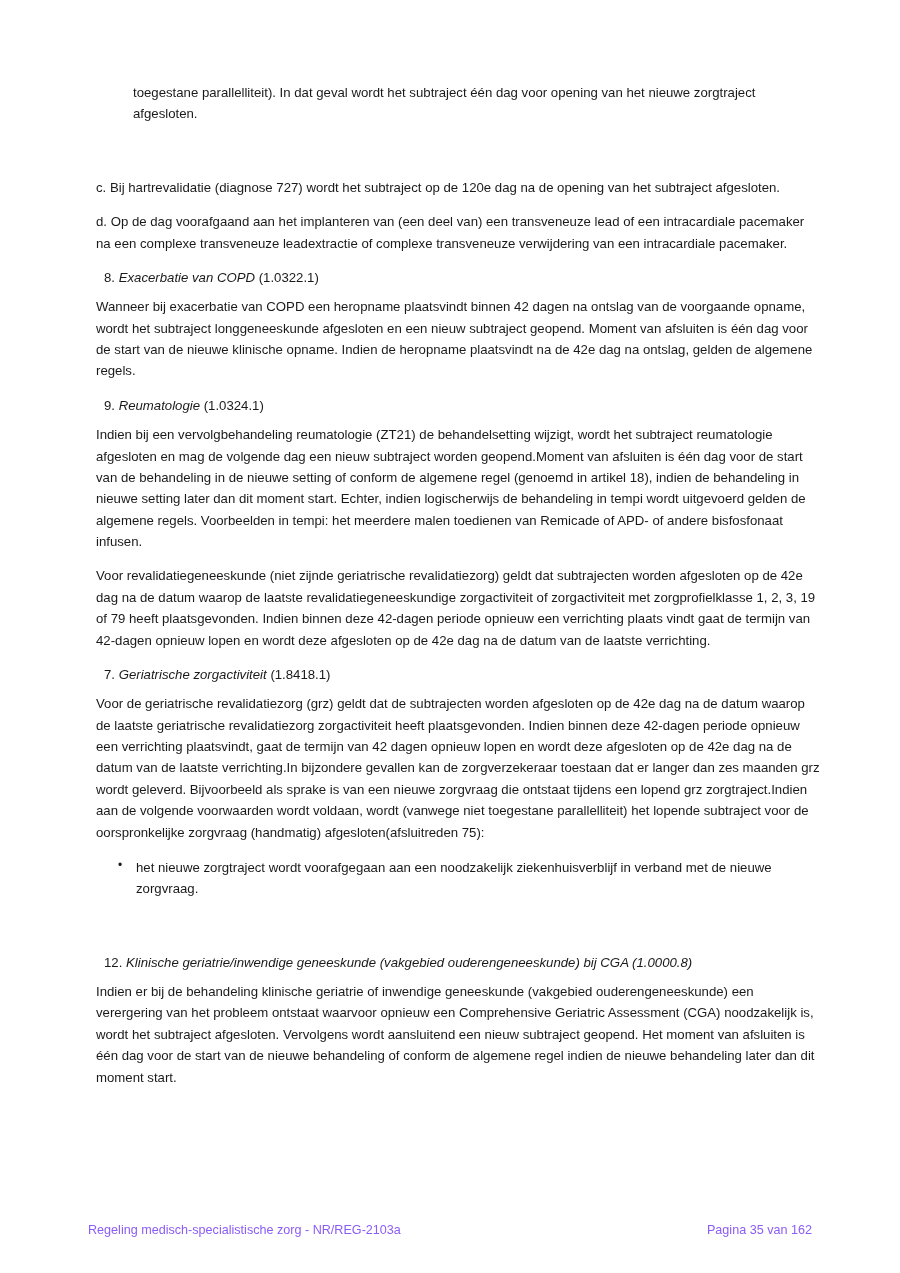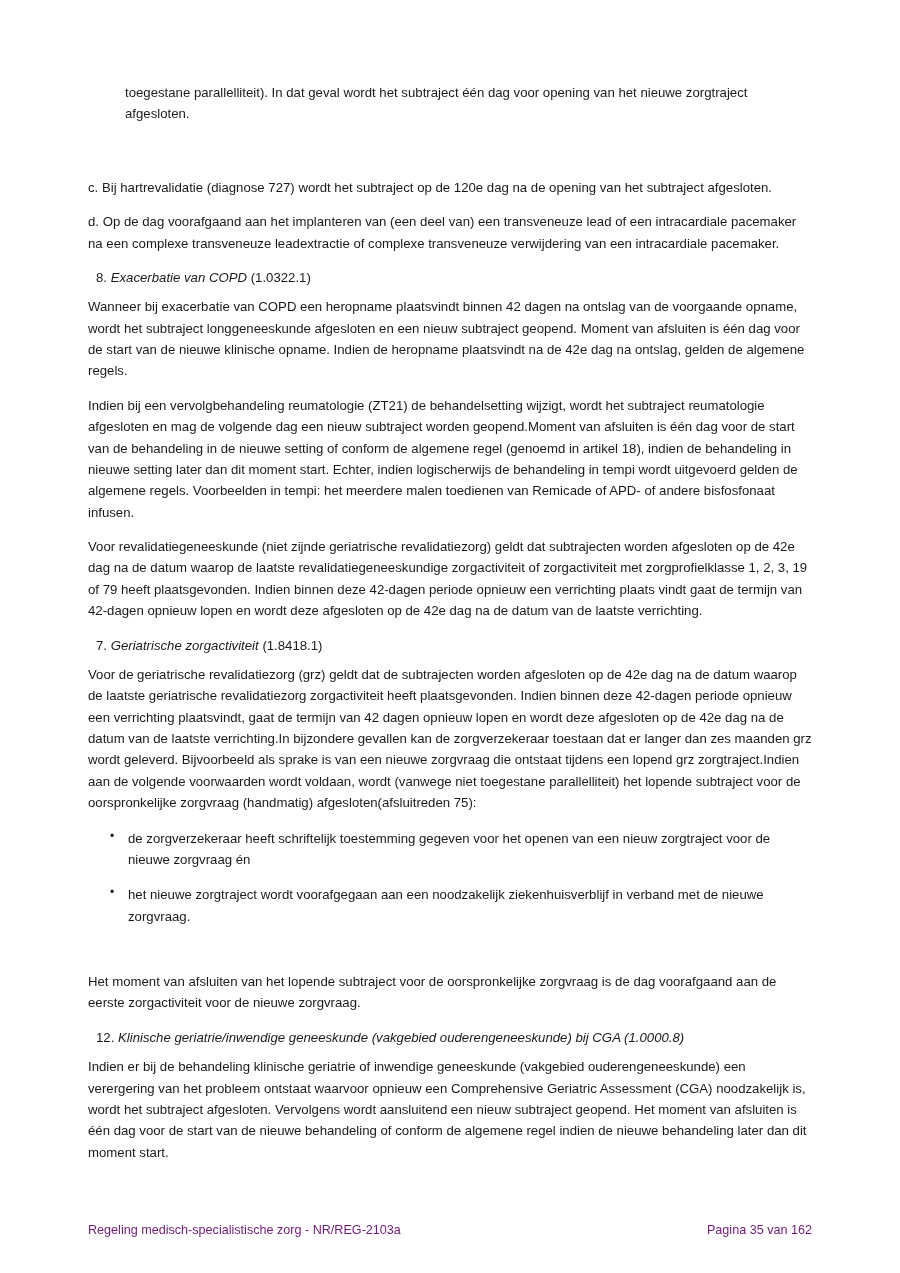--- a/index.html
+++ b/index.html
@@ -11,21 +11,21 @@
     width: 900px;
     height: 1273px;
     position: relative;
     background: #ffffff;
     font-family: "Liberation Sans", sans-serif;
     color: #1a1a1a;
     box-sizing: border-box;
   }
   .content {
     position: absolute;
-    left: 88px;
+    left: 96px;
     top: 82px;
     width: 724px;
   }
   .intro-block {
     margin-left: 37px;
     width: 687px;
     font-size: 13.2px;
     line-height: 1.62;
   }
   .body-block {
@@ -69,21 +69,21 @@
   }
   .footer {
     position: absolute;
     left: 88px;
     right: 88px;
     bottom: 36px;
     display: flex;
     justify-content: space-between;
     align-items: baseline;
     font-size: 12.6px;
-    color: #701a75;
+    color: #8b5cf6;
   }
   .footer-right {
     text-align: right;
   }
 </style>
 </head>
 <body>
 
 <div class="page">
 
@@ -95,35 +95,34 @@
 
     <div class="body-block">
 
       <p class="tight">c. Bij hartrevalidatie (diagnose 727) wordt het subtraject op de 120e dag na de opening van het subtraject afgesloten.</p>
 
       <p class="tight">d. Op de dag voorafgaand aan het implanteren van (een deel van) een transveneuze lead of een intracardiale pacemaker na een complexe transveneuze leadextractie of complexe transveneuze verwijdering van een intracardiale pacemaker.</p>
 
       <p class="sec-head"><span>8. </span><span class="it">Exacerbatie van COPD</span><span> (1.0322.1)</span></p>
       <p class="tight">Wanneer bij exacerbatie van COPD een heropname plaatsvindt binnen 42 dagen na ontslag van de voorgaande opname, wordt het subtraject longgeneeskunde afgesloten en een nieuw subtraject geopend. Moment van afsluiten is één dag voor de start van de nieuwe klinische opname. Indien de heropname plaatsvindt na de 42e dag na ontslag, gelden de algemene regels.</p>
 
+      <p class="sec-head"><span>9. </span><span class="it">Reumatologie</span><span> (1.0324.1)</span></p>
       <p class="tight">Indien bij een vervolgbehandeling reumatologie (ZT21) de behandelsetting wijzigt, wordt het subtraject reumatologie afgesloten en mag de volgende dag een nieuw subtraject worden geopend.Moment van afsluiten is één dag voor de start van de behandeling in de nieuwe setting of conform de algemene regel (genoemd in artikel 18), indien de behandeling in nieuwe setting later dan dit moment start. Echter, indien logischerwijs de behandeling in tempi wordt uitgevoerd gelden de algemene regels. Voorbeelden in tempi: het meerdere malen toedienen van Remicade of APD- of andere bisfosfonaat infusen.</p>
 
       <p class="tight">Voor revalidatiegeneeskunde (niet zijnde geriatrische revalidatiezorg) geldt dat subtrajecten worden afgesloten op de 42e dag na de datum waarop de laatste revalidatiegeneeskundige zorgactiviteit of zorgactiviteit met zorgprofielklasse 1, 2, 3, 19 of 79 heeft plaatsgevonden. Indien binnen deze 42-dagen periode opnieuw een verrichting plaats vindt gaat de termijn van 42-dagen opnieuw lopen en wordt deze afgesloten op de 42e dag na de datum van de laatste verrichting.</p>
 
       <p class="sec-head"><span>7. </span><span class="it">Geriatrische zorgactiviteit</span><span> (1.8418.1)</span></p>
       <p>Voor de geriatrische revalidatiezorg (grz) geldt dat de subtrajecten worden afgesloten op de 42e dag na de datum waarop de laatste geriatrische revalidatiezorg zorgactiviteit heeft plaatsgevonden. Indien binnen deze 42-dagen periode opnieuw een verrichting plaatsvindt, gaat de termijn van 42 dagen opnieuw lopen en wordt deze afgesloten op de 42e dag na de datum van de laatste verrichting.In bijzondere gevallen kan de zorgverzekeraar toestaan dat er langer dan zes maanden grz wordt geleverd. Bijvoorbeeld als sprake is van een nieuwe zorgvraag die ontstaat tijdens een lopend grz zorgtraject.Indien aan de volgende voorwaarden wordt voldaan, wordt (vanwege niet toegestane parallelliteit) het lopende subtraject voor de oorspronkelijke zorgvraag (handmatig) afgesloten(afsluitreden 75):</p>
 
       <ul class="bullets">
-        <li>de zorgverzekeraar heeft schriftelijk toestemming gegeven voor het openen van een nieuw zorgtraject voor de nieuwe zorgvraag én</li>
         <li>het nieuwe zorgtraject wordt voorafgegaan aan een noodzakelijk ziekenhuisverblijf in verband met de nieuwe zorgvraag.</li>
       </ul>
 
       <div class="gap-after-bullets"></div>
 
-      <p class="tight">Het moment van afsluiten van het lopende subtraject voor de oorspronkelijke zorgvraag is de dag voorafgaand aan de eerste zorgactiviteit voor de nieuwe zorgvraag.</p>
 
       <p class="sec-head"><span>12. </span><span class="it">Klinische geriatrie/inwendige geneeskunde (vakgebied ouderengeneeskunde) bij CGA</span><span class="it"> (1.0000.8)</span></p>
       <p>Indien er bij de behandeling klinische geriatrie of inwendige geneeskunde (vakgebied ouderengeneeskunde) een verergering van het probleem ontstaat waarvoor opnieuw een Comprehensive Geriatric Assessment (CGA) noodzakelijk is, wordt het subtraject afgesloten. Vervolgens wordt aansluitend een nieuw subtraject geopend. Het moment van afsluiten is één dag voor de start van de nieuwe behandeling of conform de algemene regel indien de nieuwe behandeling later dan dit moment start.</p>
 
     </div>
   </div>
 
   <div class="footer">
     <div class="footer-left">Regeling medisch-specialistische zorg - NR/REG-2103a</div>
     <div class="footer-right">Pagina 35 van 162</div>

